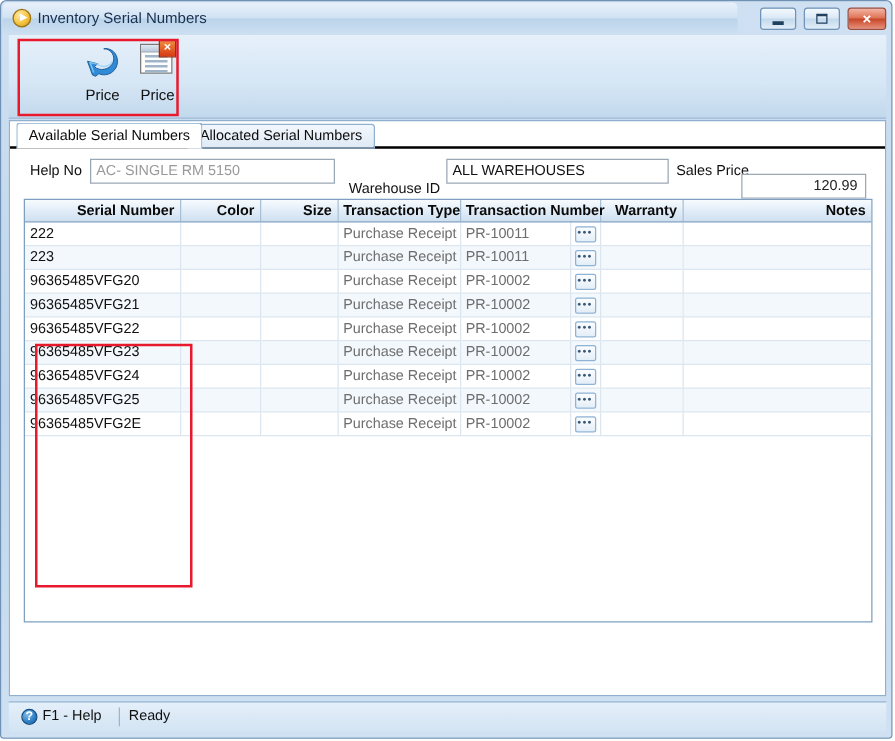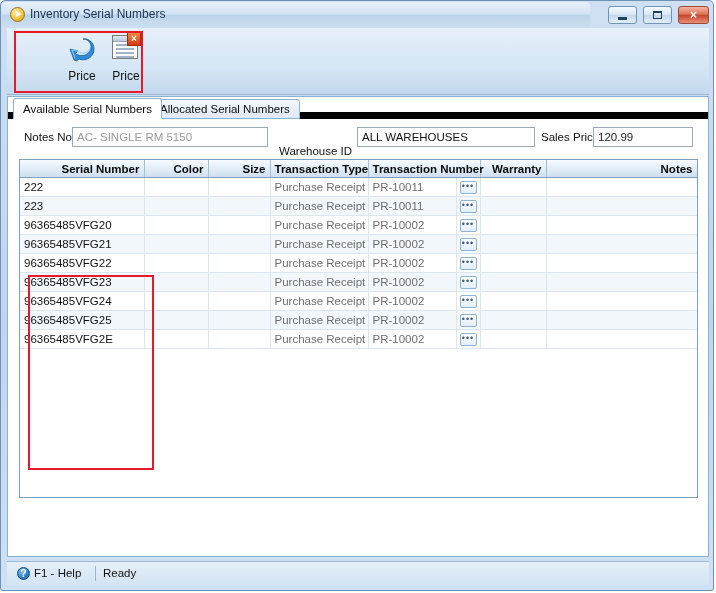--- a/index.html
+++ b/index.html
@@ -183,21 +183,21 @@
     width: 702px; height: 461px;
     background: #ffffff;
     border: 1px solid #8fb0cf;
     box-sizing: border-box;
   }
 
   
   #tabstrip {
     position: absolute; left: 0; top: 0;
     width: 100%; height: 22px;
-    border-bottom: 7px solid #000000;
+    border-bottom: 2px solid #000000;
     box-sizing: border-box;
     text-decoration: underline;
   }
   .tab {
     position: absolute; top: 2px;
     height: 20px;
     padding: 0 9px;
     line-height: 19px;
     font-size: 11.5px;
     color: #0c0c0c;
@@ -228,21 +228,21 @@
     border: 1px solid #9aa7b5;
     background: #ffffff;
     box-sizing: border-box;
     font-size: 11.5px;
     line-height: 18px;
     padding: 0 4px;
     overflow: hidden;
     white-space: nowrap;
   }
   .fbox.readonly { color: #9a9a9a; background: #ffffff; }
-  .fbox.num { text-align: left; padding-right: 6px; color: #222222; }
+  .fbox.num { text-align: right; padding-right: 6px; color: #222222; margin-top: 12px; }
 
   #lbl-itemno { left: 16px; top: 34px; }
   #fld-itemno { left: 64px; top: 30px; width: 196px; height: 20px; }
   #lbl-wh { left: 271px; top: 48px; }
   #fld-wh { left: 349px; top: 30px; width: 178px; height: 20px; color: #111; }
   #lbl-sp { left: 533px; top: 34px; }
   #fld-sp { left: 585px; top: 30px; width: 100px; height: 20px; }
 
   
   #grid {
@@ -377,21 +377,21 @@
 
   <div class="annot" id="annot-toolbar"></div>
 
   <div id="content">
 
     <div id="tabstrip">
       <div class="tab active">Available Serial Numbers</div>
       <div class="tab inactive">Allocated Serial Numbers</div>
     </div>
 
-    <div class="flabel" id="lbl-itemno">Notes No</div>
+    <div class="flabel" id="lbl-itemno">Help No</div>
     <div class="fbox readonly" id="fld-itemno">AC- SINGLE RM 5150</div>
 
     <div class="flabel" id="lbl-wh">Warehouse ID</div>
     <div class="fbox" id="fld-wh">ALL WAREHOUSES</div>
 
     <div class="flabel" id="lbl-sp">Sales Price</div>
     <div class="fbox num" id="fld-sp">120.99</div>
 
     <div id="grid">
       <table>

